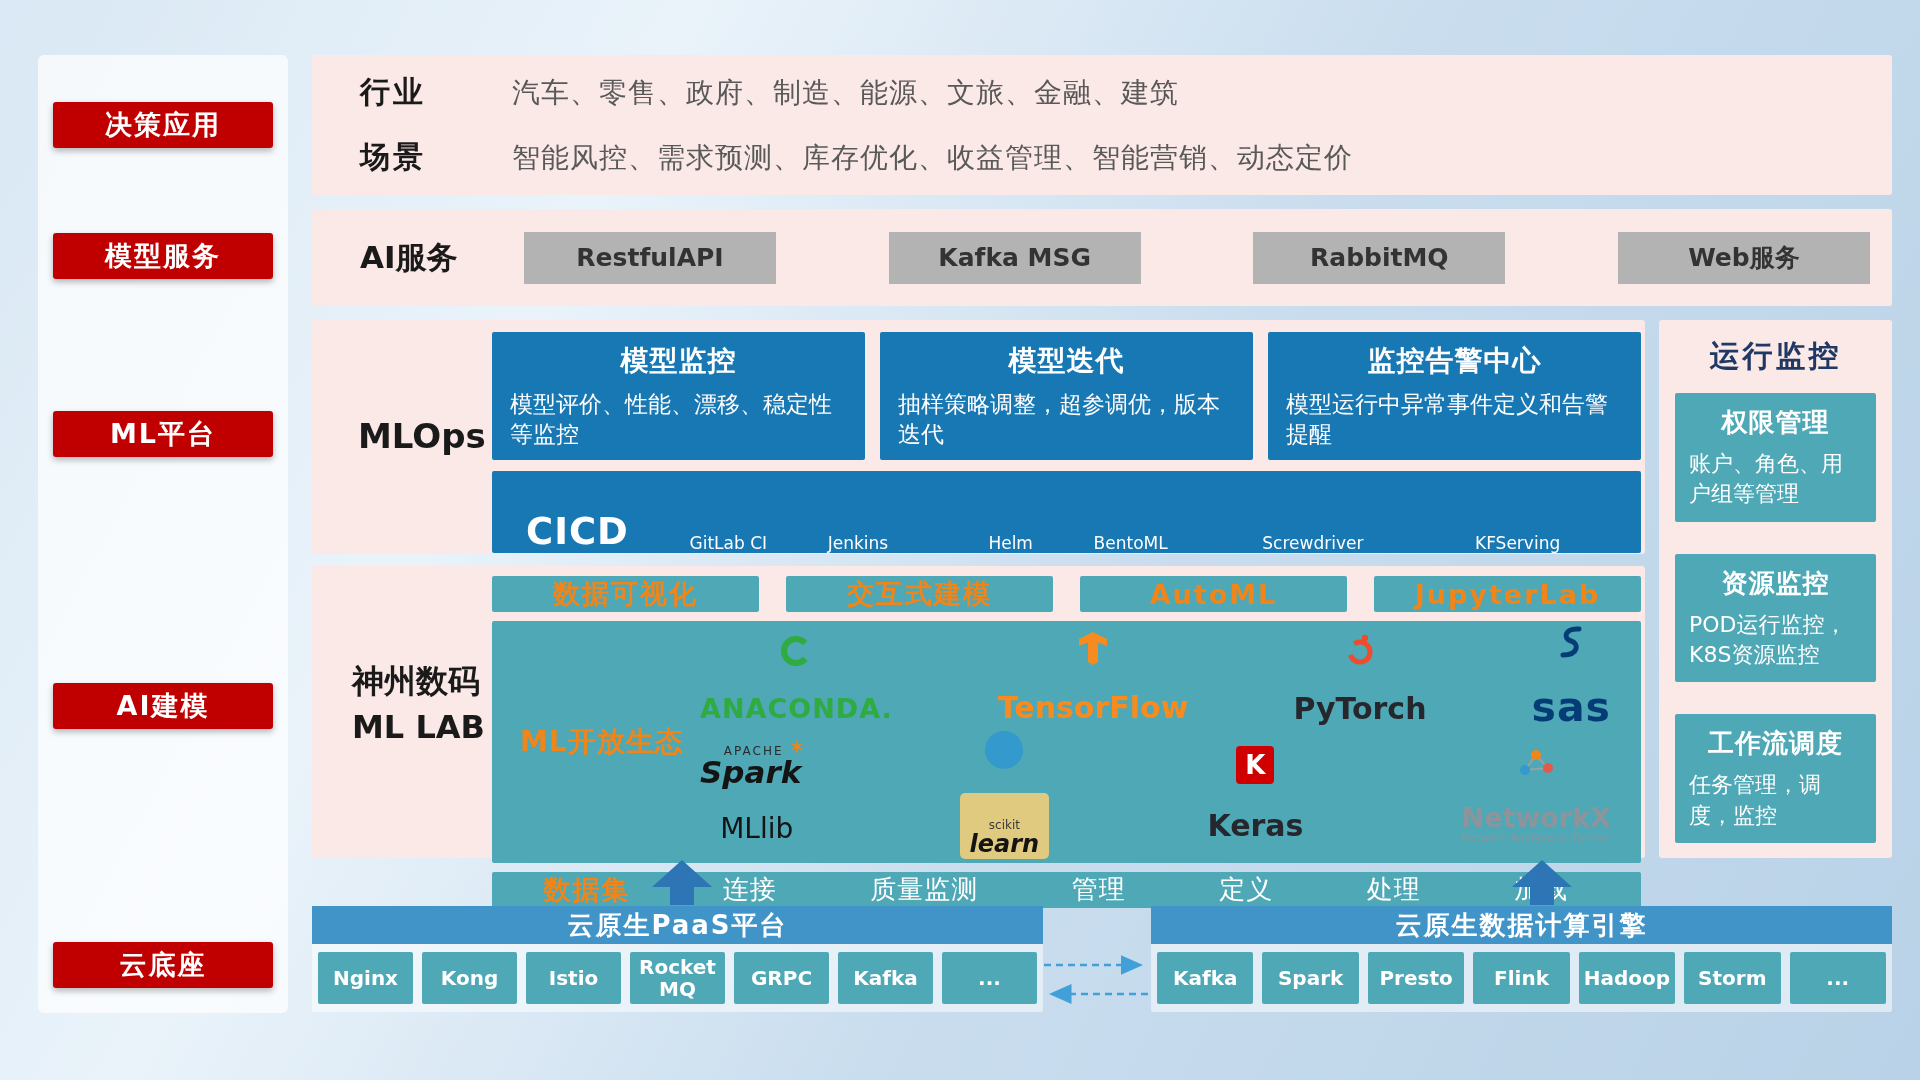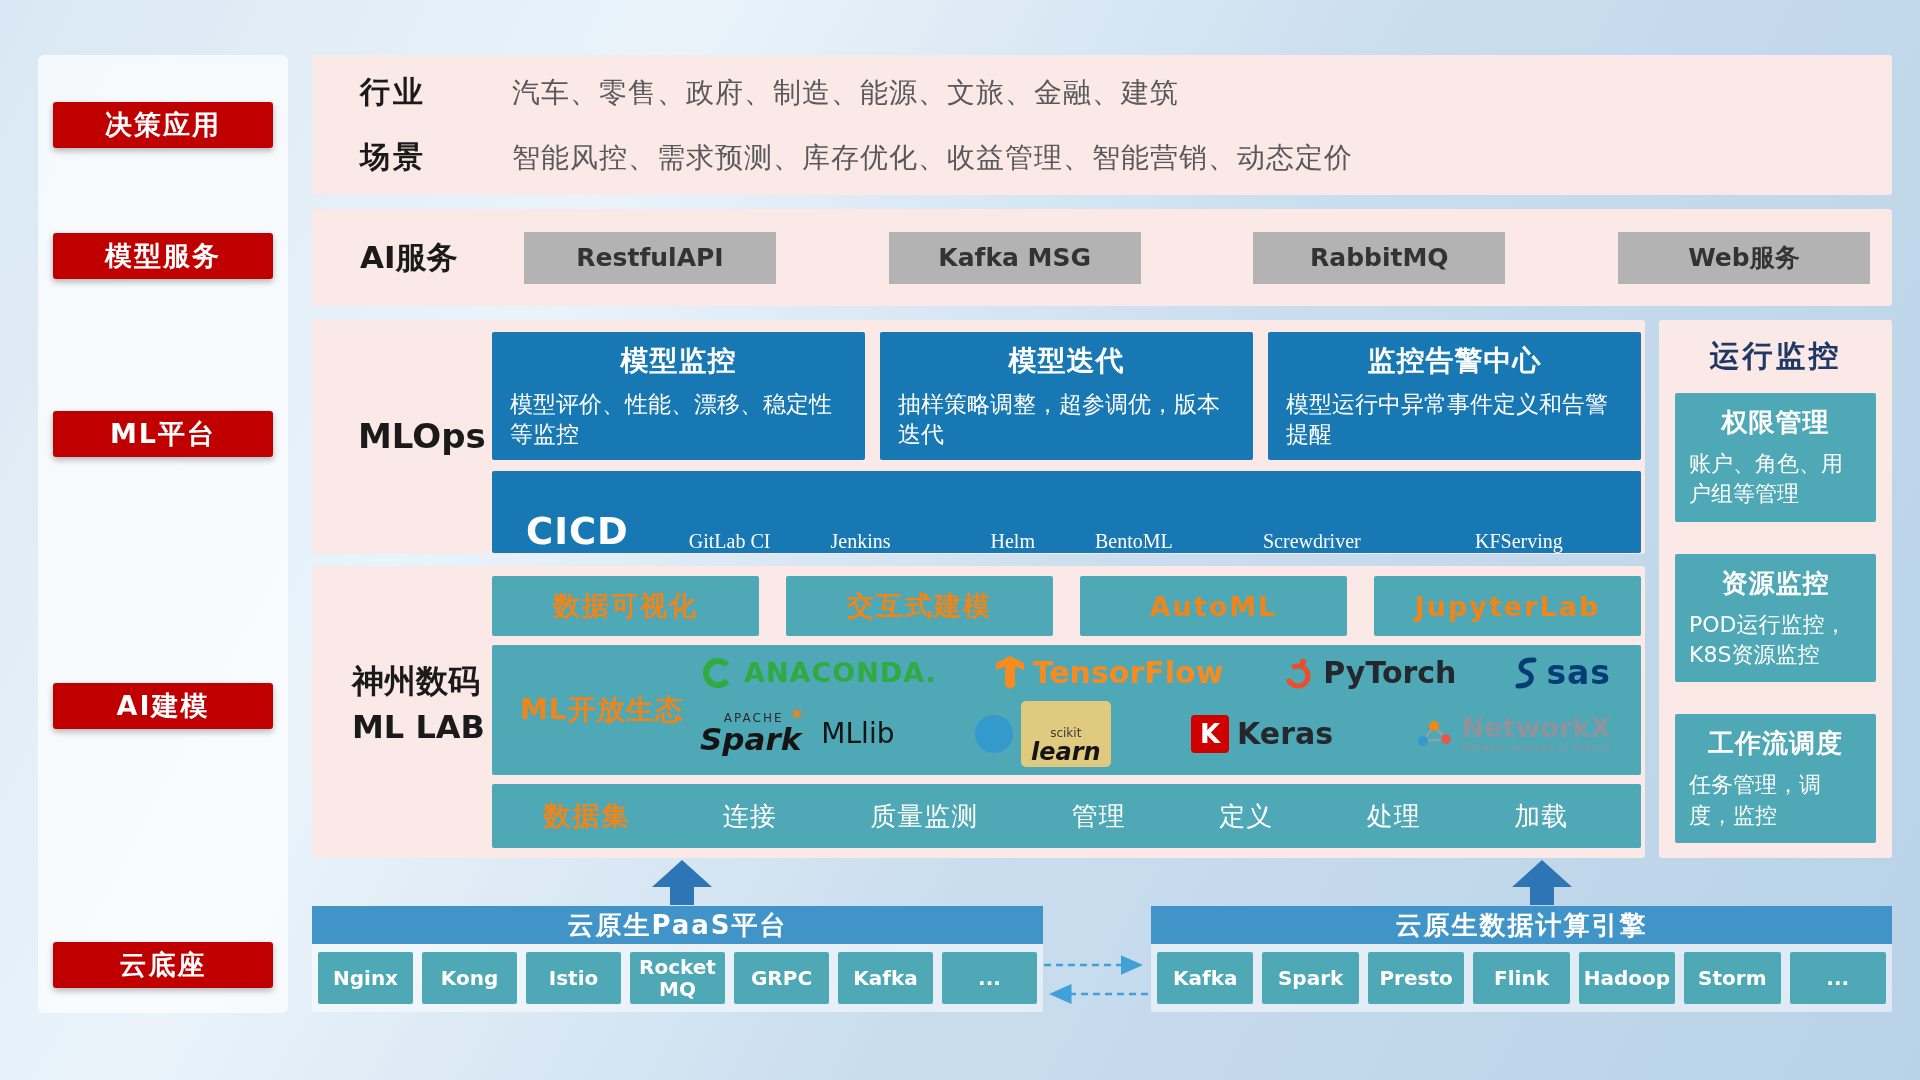--- a/index.html
+++ b/index.html
@@ -53,38 +53,38 @@
   .mlops-inner { position:absolute; left:180px; top:12px; width:1149px; }
   .mlops-cards { display:flex; gap:15px; height:128px; }
   .mlops-card { flex:1; background:#1878b4; color:#fff; padding:10px 18px; border-radius:2px; }
   .mlops-card .t { text-align:center; font-size:28px; font-weight:bold; margin-bottom:9px; letter-spacing:1px; }
   .mlops-card .d { font-size:23px; line-height:1.32; }
   .cicd-bar {
     margin-top:11px; height:82px; background:#1878b4; color:#fff; border-radius:2px;
     display:flex; align-items:flex-end; padding:14px 40px 0 34px; justify-content:space-between;
   }
   .cicd-title { font-size:37px; font-weight:bold; letter-spacing:1px; margin-top:-2px; }
-  .cicd-item { font-size:20px; line-height:1.2; word-break:break-all; padding-top:6px;font-family:Liberation Serif, serif; }
+  .cicd-item { font-size:17px; line-height:1.2; word-break:break-all; padding-top:6px; }
   .cw-jenkins{width:100px} .cw-bento{width:108px} .cw-screw{width:152px} .cw-kfs{width:126px}
 
   
   .mllab-label { position:absolute; left:40px; top:92px; font-size:32px; font-weight:bold; color:#1a1a1a; line-height:1.45; }
   .mllab-inner { position:absolute; left:180px; top:10px; width:1149px; height:272px; display:flex; flex-direction:column; gap:9px; }
   .tools-row { display:flex; gap:27px; height:60px; }
   .tool { flex:1; background:#4ea8b6; border-radius:2px; display:flex; align-items:center; justify-content:center;
           color:#f08519; font-weight:bold; font-size:27px; letter-spacing:2px; }
   .eco { flex:1; background:#4ea8b6; border-radius:2px; display:flex; padding:4px 12px; }
   .eco-label { width:188px; color:#f08519; font-weight:bold; font-size:28px; display:flex; align-items:center; padding-left:16px; letter-spacing:1px; }
   .eco-rows { flex:1; display:flex; flex-direction:column; justify-content:space-around; }
   .eco-row { display:flex; align-items:center; justify-content:space-between; padding:0 18px 0 8px; }
-  .logo { display:flex; align-items:center; gap:8px; }
+  .logo { display:flex; align-items:center; gap:24px;flex-direction:column; }
   .ana-text { color:#2fab3f; font-weight:bold; font-size:27px; letter-spacing:1px; }
   .tf-text { color:#f78b1f; font-weight:bold; font-size:30px; }
   .pt-text { color:#26272c; font-weight:bold; font-size:30px; }
-  .sas-text { color:#043d75; font-weight:bold; font-size:33px; letter-spacing:1px; }
+  .sas-text { color:#043d75; font-weight:bold; font-size:41px; letter-spacing:1px; }
   .spark-stack { position:relative; display:flex; flex-direction:column; align-items:center; line-height:1; }
   .apache { font-size:12px; color:#2b2b2b; letter-spacing:2px; margin-left:6px; }
   .spark-word { font-size:31px; font-weight:bold; font-style:italic; color:#141414; }
   .spark-star { position:absolute; top:-8px; right:-4px; color:#f08519; font-size:20px; }
   .mllib { font-size:28px; color:#141414; margin-left:12px; }
   .sk-circle { width:38px; height:38px; border-radius:50%; background:#3499cd; display:inline-block; }
   .sk-box { background:#dfca80; border-radius:5px; padding:2px 10px; display:flex; flex-direction:column; align-items:center; line-height:1.05; }
   .sk-top { font-size:12px; color:#3a3a3a;margin-top:24px; }
   .sk-learn { font-size:24px; font-weight:bold; font-style:italic; color:#141414; }
   .keras-k { width:38px; height:38px; background:#d00000; color:#fff; border-radius:4px;

